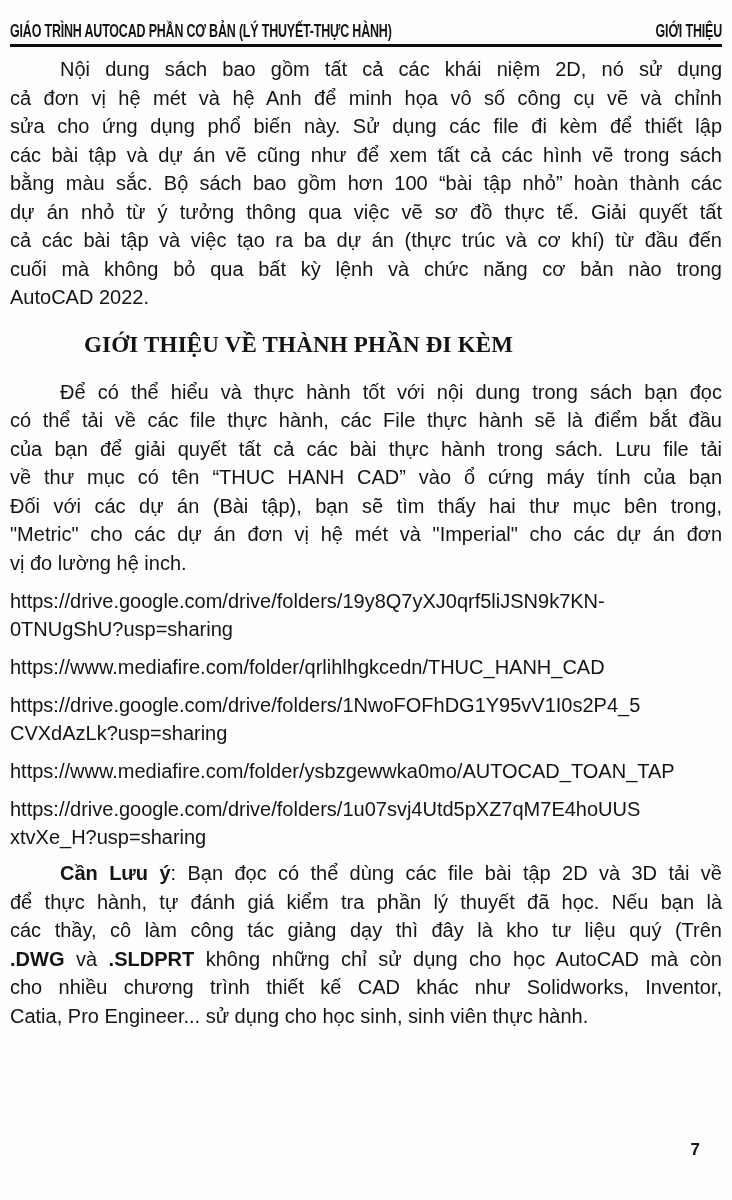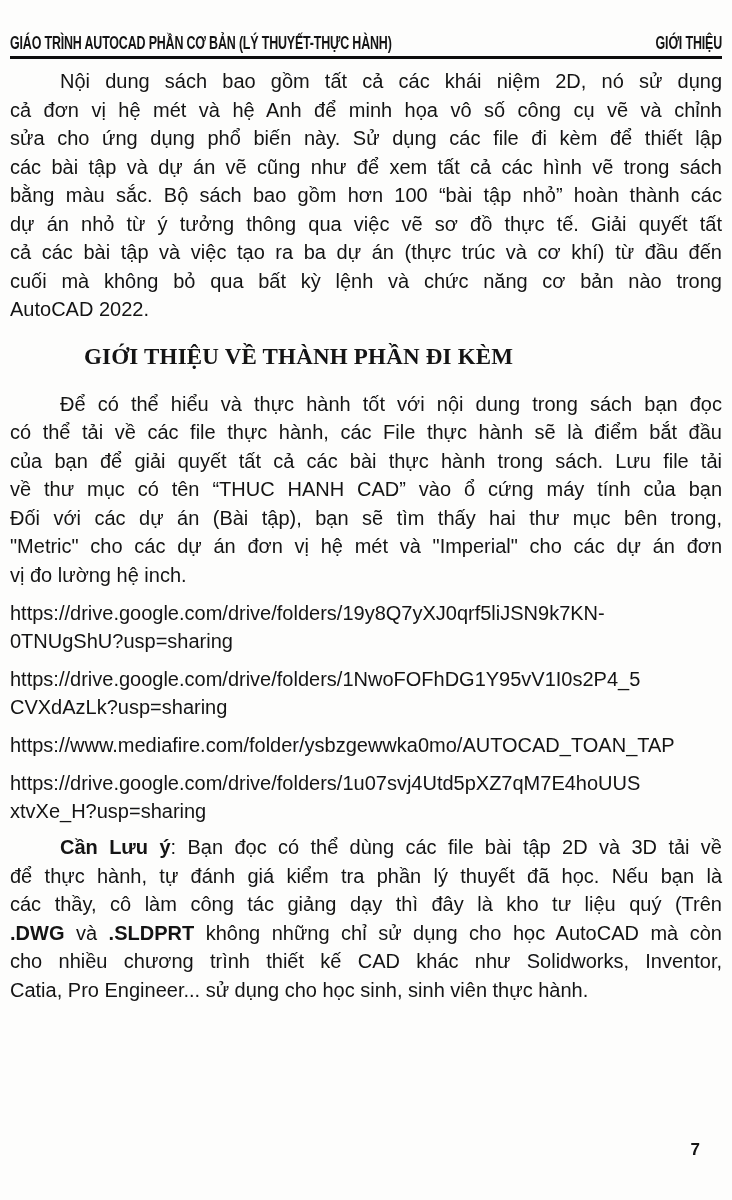--- a/index.html
+++ b/index.html
@@ -11,21 +11,20 @@
     color:#141414;
     font-family:"Liberation Sans","DejaVu Sans",sans-serif;
     padding:22px 10px 0 10px;
     box-sizing:border-box;
     overflow:hidden;
   }
   header.runhead {
     display:flex; justify-content:space-between; align-items:flex-end;
     border-bottom:3px solid #0d0d0d;
     padding-bottom:5px;
-    margin-top:12px;
   }
   .ht {
     font-weight:700; font-size:15px; white-space:nowrap;
     letter-spacing:-0.2px;
     transform:scale(0.83,1.28);
   }
   .ht.hl { transform-origin:0 70%; }
   .ht.hr { transform-origin:100% 70%; }
   main { display:block; }
   h2.sechead {
@@ -76,20 +75,23 @@
         <div class="ln"><span>về thư mục có tên “THUC HANH CAD” vào ổ cứng máy tính của bạn</span></div>
         <div class="ln"><span>Đối với các dự án (Bài tập), bạn sẽ tìm thấy hai thư mục bên trong,</span></div>
         <div class="ln"><span>"Metric" cho các dự án đơn vị hệ mét và "Imperial" cho các dự án đơn</span></div>
         <div class="ln last"><span>vị đo lường hệ inch.</span></div>
       </div>
       <div class="para url">
         <div class="ln first"><span>https://drive.google.com/drive/folders/19y8Q7yXJ0qrf5liJSN9k7KN-</span></div>
         <div class="ln last"><span>0TNUgShU?usp=sharing</span></div>
       </div>
       <div class="para url">
+        <div class="ln first last"><span>https://www.mediafire.com/folder/qrlihlhgkcedn/THUC_HANH_CAD</span></div>
+      </div>
+      <div class="para url">
         <div class="ln first"><span>https://drive.google.com/drive/folders/1NwoFOFhDG1Y95vV1I0s2P4_5</span></div>
         <div class="ln last"><span>CVXdAzLk?usp=sharing</span></div>
       </div>
       <div class="para url">
         <div class="ln first last"><span>https://www.mediafire.com/folder/ysbzgewwka0mo/AUTOCAD_TOAN_TAP</span></div>
       </div>
       <div class="para url">
         <div class="ln first"><span>https://drive.google.com/drive/folders/1u07svj4Utd5pXZ7qM7E4hoUUS</span></div>
         <div class="ln last"><span>xtvXe_H?usp=sharing</span></div>
       </div>

